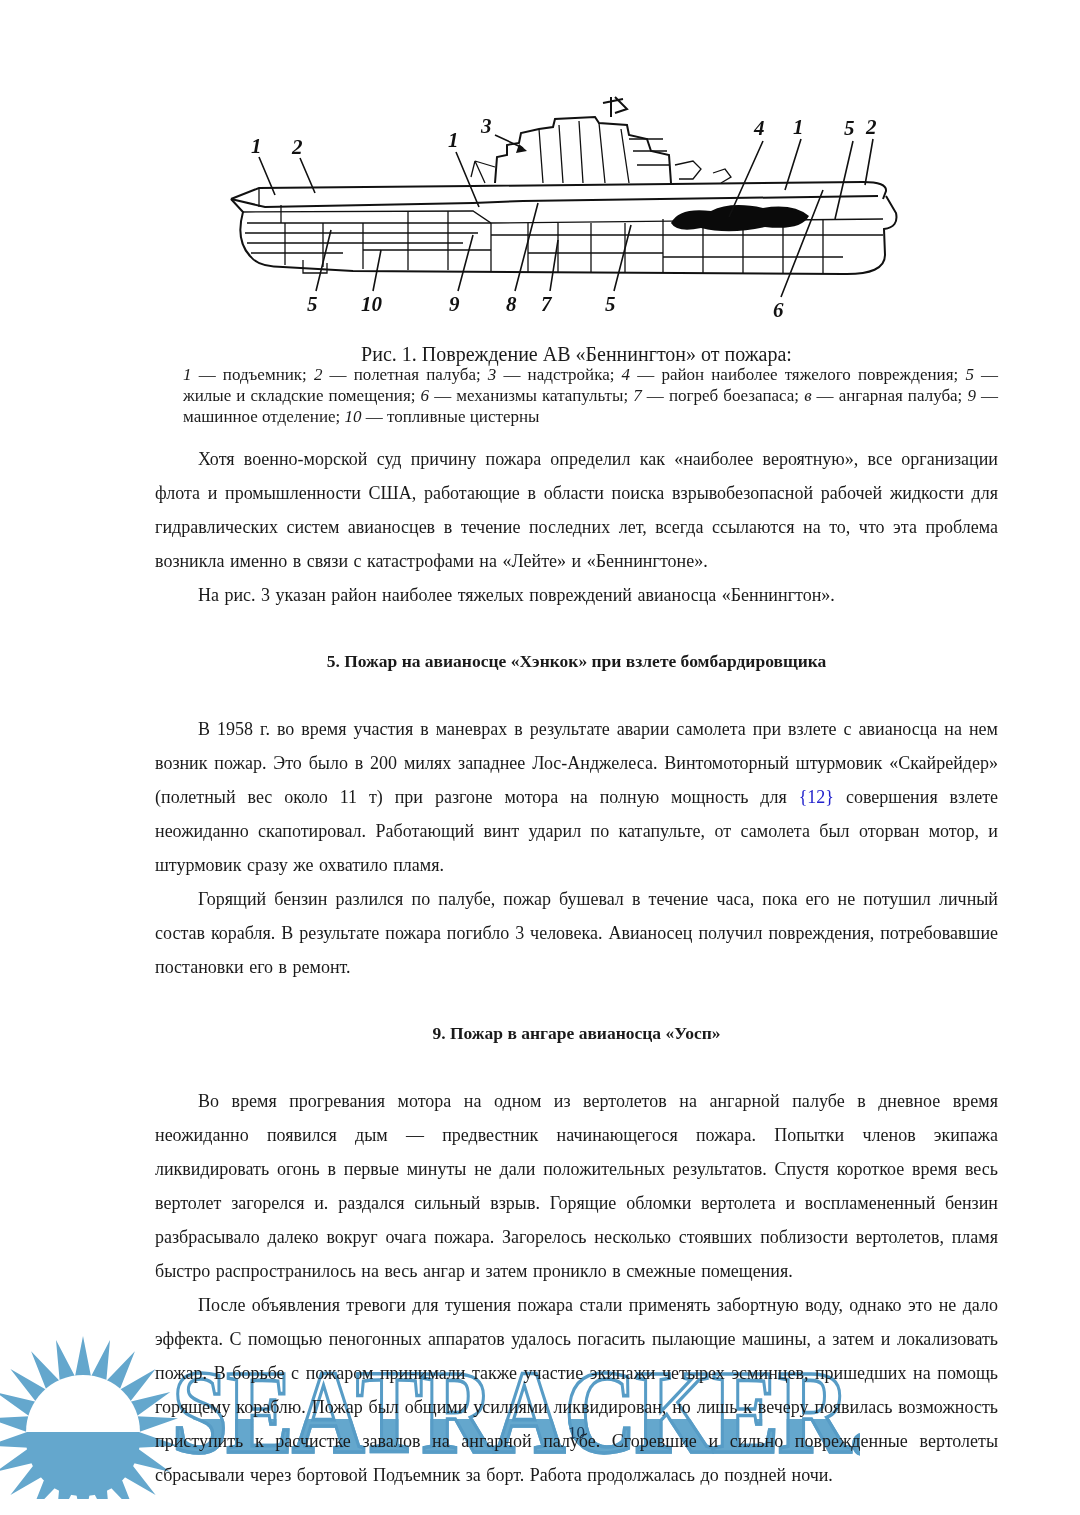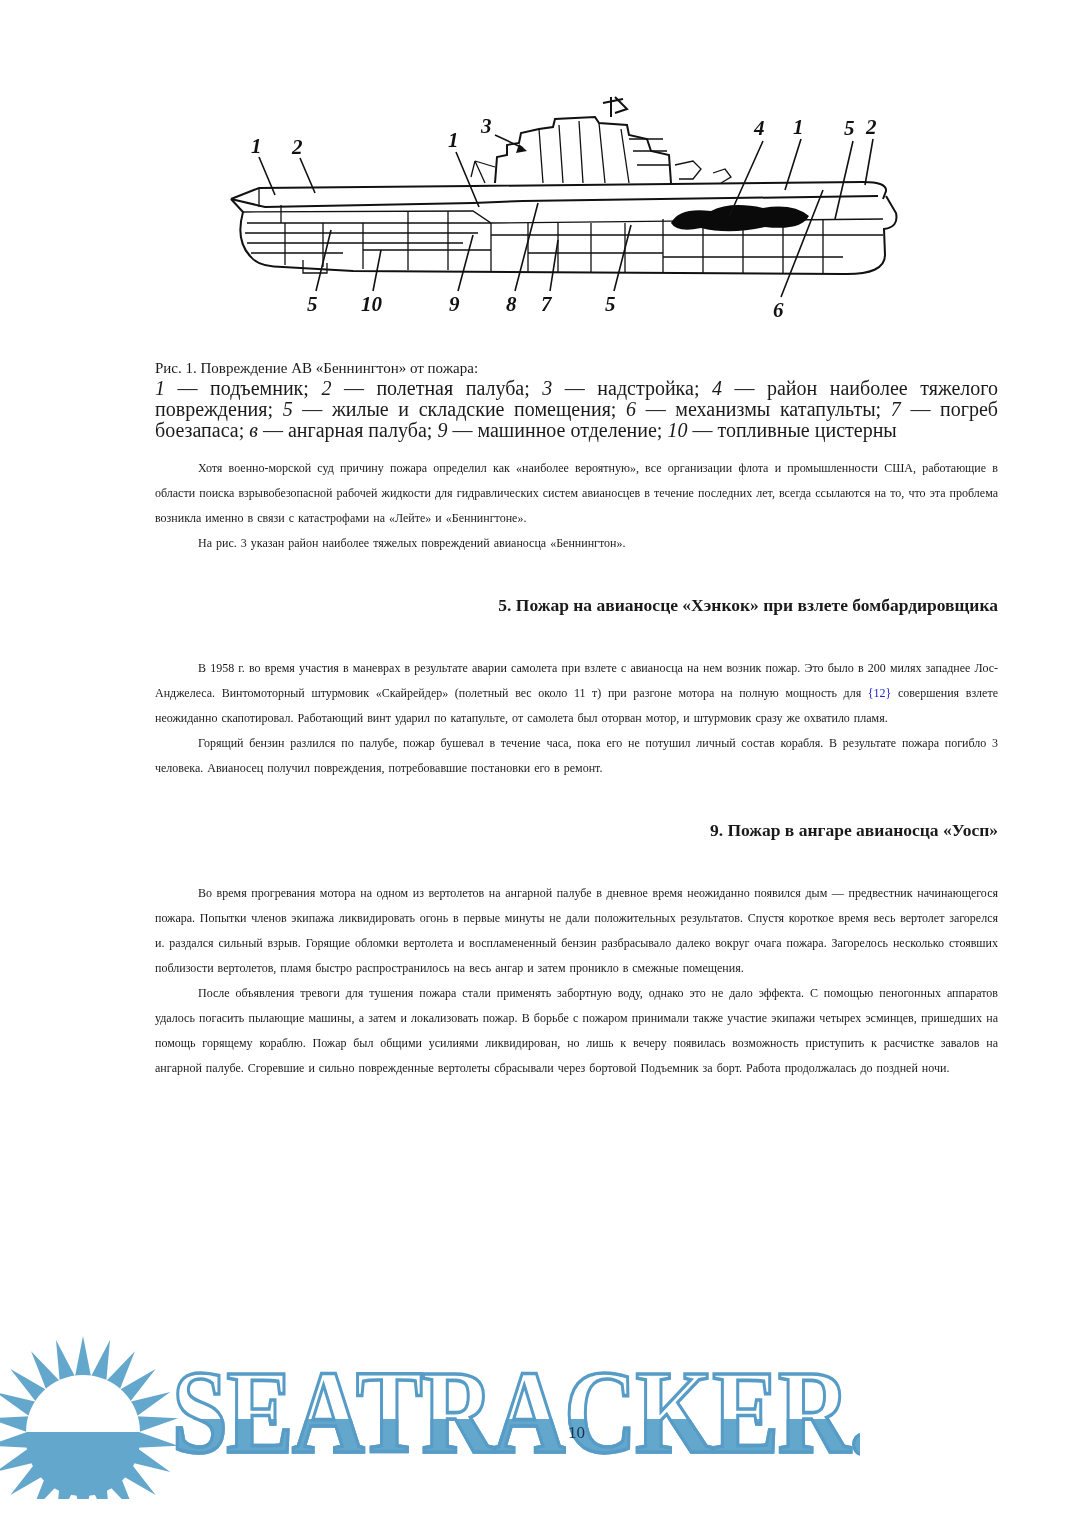--- a/index.html
+++ b/index.html
@@ -33,43 +33,45 @@
   .figure svg{display:block;}
   .diag-line{stroke:#111;fill:none;stroke-width:2;}
   .diag-thin{stroke:#111;fill:none;stroke-width:1.3;}
   .diag-lead{stroke:#111;fill:none;stroke-width:1.6;}
   .diag-num{
     font-family:"Liberation Serif", serif;
     font-style:italic; font-weight:bold;
     font-size:21px; fill:#111;
   }
   .caption{
-    margin-top:24px;
-    font-size:15px;
+    margin-top:10px;
+    font-size:20px;
     line-height:19px;
+    text-align:center;
   }
   .legend{
-    font-size:20px;
+    font-size:17px;
     line-height:21px;
     text-align:justify;
+    margin-left:28px;
   }
   .legend i{font-style:italic;}
   
   .bodytext p{
-    font-size:12px;
-    line-height:25px;
+    font-size:18px;
+    line-height:34px;
     text-align:justify;
     text-indent:43px;
     word-spacing:1px;
   }
   .bodytext{margin-top:15px;}
   h3.section{
     font-size:17.5px;
     font-weight:bold;
-    text-align:right;
+    text-align:center;
     margin-top:39px;
     margin-bottom:40px;
   }
   .page-marker{
     color:var(--marker);
     font-weight:normal;
   }
   
   .page-number{
     position:absolute;

